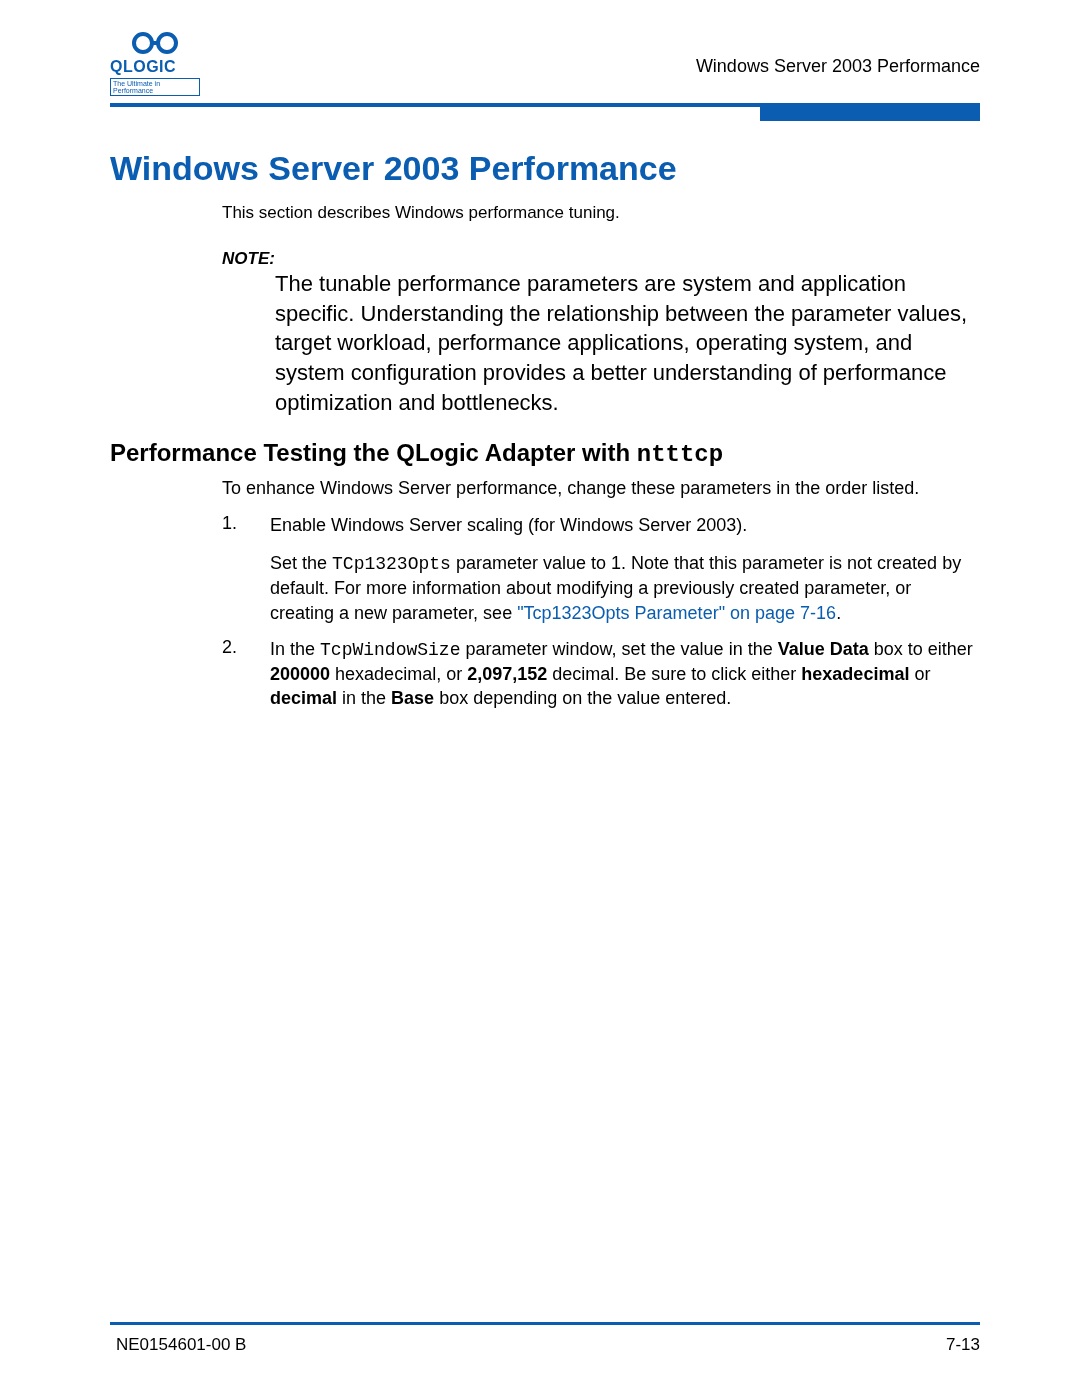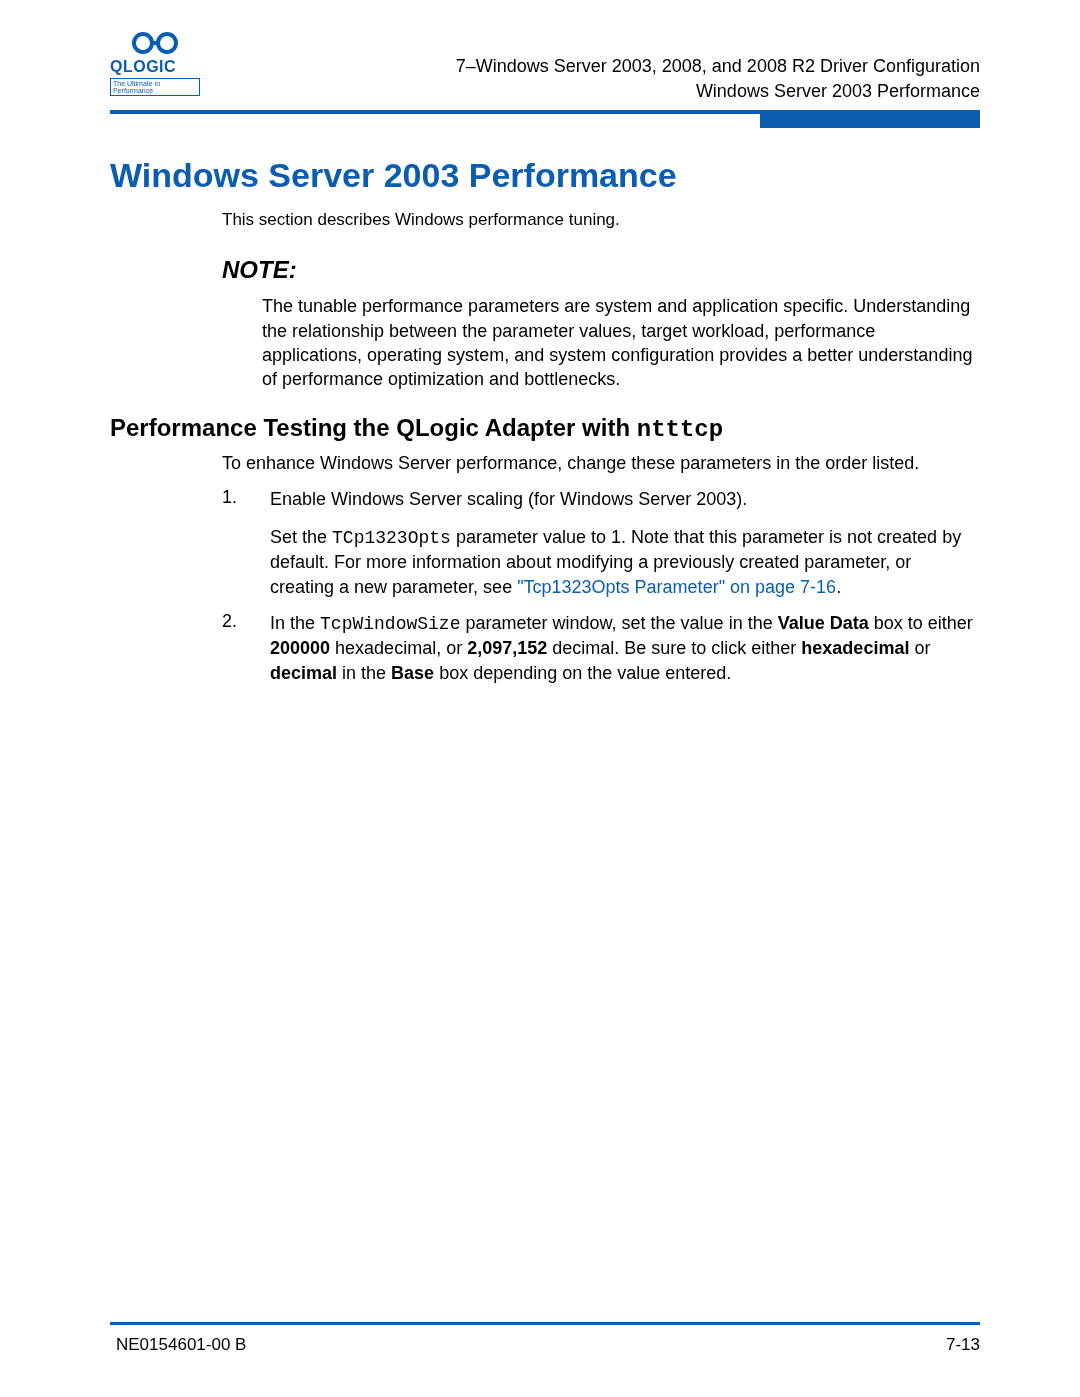--- a/index.html
+++ b/index.html
@@ -68,26 +68,26 @@
   .intro {
     margin-left: 112px;
     font-size: 17px;
     line-height: 1.35;
     margin-bottom: 24px;
   }
   .note-block { margin-left: 112px; margin-bottom: 22px; }
   .note-heading {
     font-style: italic;
     font-weight: bold;
-    font-size: 24px;
-    margin-bottom: 10px;
+    font-size: 17px;
+    margin-bottom: 0;
   }
   .note-body {
-    margin-left: 40px;
-    font-size: 18px;
+    margin-left: 53px;
+    font-size: 22px;
     line-height: 1.35;
   }
   h2.subhead {
     font-size: 24px;
     font-weight: bold;
     margin-bottom: 8px;
   }
   h2.subhead .mono { font-family: "Courier New", Courier, monospace; }
   .subintro {
     margin-left: 112px;
@@ -139,21 +139,20 @@
   <div class="logo-block">
     <svg width="50" height="26" viewBox="0 0 50 26">
       <circle cx="13" cy="13" r="9" fill="none" stroke="#0a5db0" stroke-width="4"></circle>
       <circle cx="37" cy="13" r="9" fill="none" stroke="#0a5db0" stroke-width="4"></circle>
       <rect x="20" y="11" width="10" height="4" fill="#0a5db0"></rect>
     </svg>
     <div class="logo-text">QLOGIC</div>
     <div class="logo-tagline">The Ultimate in Performance</div>
   </div>
   <div class="header-text">
-    <div>7–Windows Server 2003, 2008, and 2008 R2 Driver Configuration</div>
     <div>Windows Server 2003 Performance</div>
   </div>
 </div>
 <div class="header-rule"></div>
 <div class="header-accent">
     <div class="header-accent-block"></div>
   </div>
 
 <h1 class="page-title">Windows Server 2003 Performance</h1>
 

